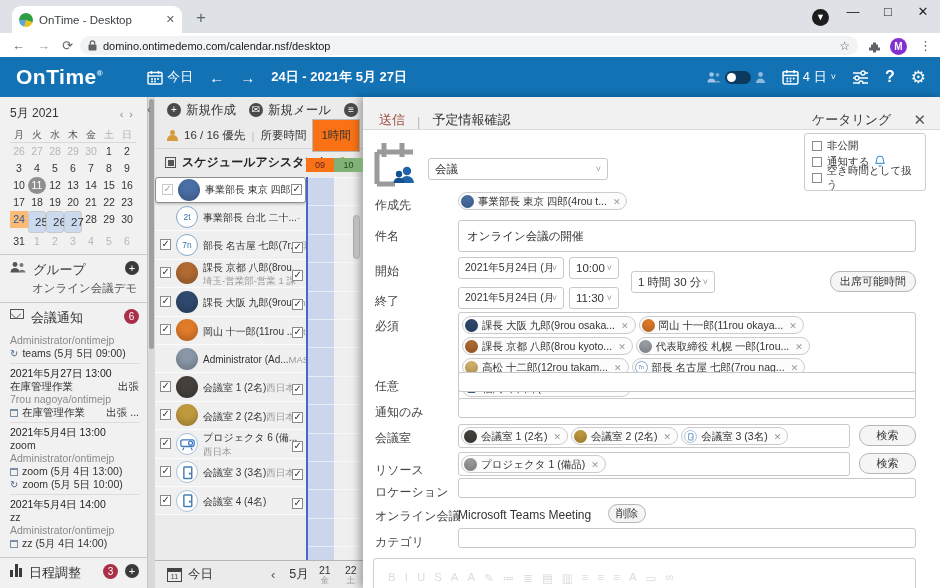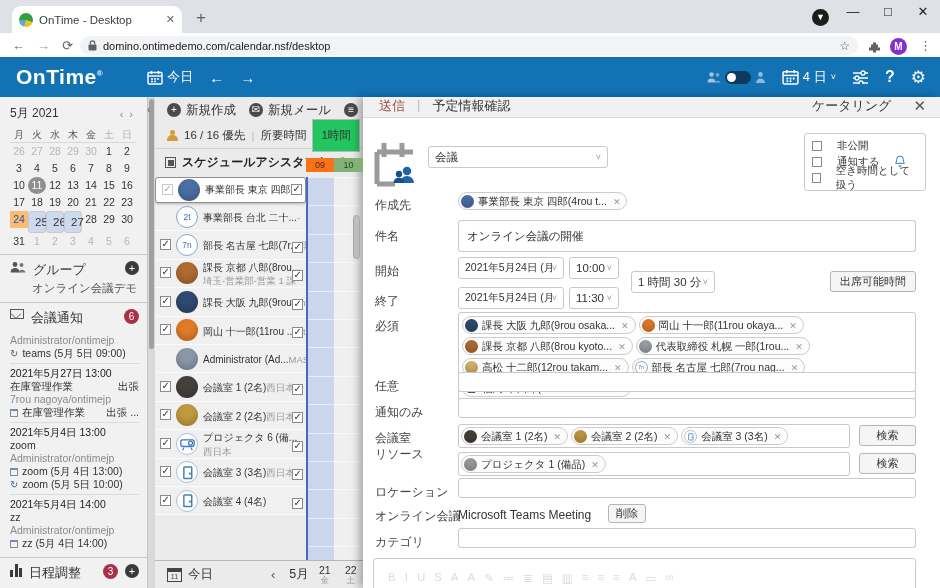--- a/index.html
+++ b/index.html
@@ -75,21 +75,21 @@
 .mailico{width:14px;height:10px;border:1.4px solid #555;position:relative}
 .mailico::after{content:"";position:absolute;left:0;top:-1px;width:9px;height:9px;border-right:1.4px solid #555;border-bottom:1.4px solid #555;transform:rotate(45deg) scale(.72);transform-origin:center}
 .grpico svg{display:block}
 
 
 .midcol{position:absolute;left:155px;top:97px;width:208px;bottom:0;background:#ecebeb;overflow:hidden}
 .mtb{display:flex;align-items:center;gap:13px;height:26px;padding-left:12px;font-size:12.5px;color:#333;white-space:nowrap}
 .cico{width:14px;height:14px;border-radius:50%;background:#4a4a4a;color:#fff;font-size:10px;text-align:center;line-height:14px;flex:0 0 auto}
 .mtb .it{display:flex;align-items:center;gap:5px}
 .minfo{display:flex;align-items:center;gap:6px;height:26px;padding-left:12px;font-size:11.5px;color:#333;border-bottom:1px solid #d5d5d5;white-space:nowrap}
-.dur-box{background:#22c55e;border:1px solid #b9b9b9;padding:8px 8px;font-size:11.5px}
+.dur-box{background:#f97316;border:1px solid #b9b9b9;padding:8px 8px;font-size:11.5px}
 .persico{width:11px;height:12px;position:relative;flex:0 0 auto}
 .persico::before{content:"";position:absolute;left:3px;top:0;width:5px;height:5px;border-radius:50%;background:#d89b3a}
 .persico::after{content:"";position:absolute;left:0;top:5.5px;width:11px;height:6px;border-radius:5px 5px 0 0;background:#d89b3a}
 .mhead{display:flex;align-items:center;gap:6px;height:27px;padding-left:10px;font-size:12px;font-weight:bold;color:#222;white-space:nowrap}
 .sqico{width:11px;height:11px;border:1.5px solid #555;position:relative}
 .sqico::after{content:"";position:absolute;left:1.5px;top:1.5px;right:1.5px;bottom:1.5px;background:#555}
 .arows{position:absolute;left:0;top:80px;width:151px;bottom:28px;overflow:hidden}
 .arow{display:flex;align-items:center;height:28.4px;padding-left:5px;background:#f1f0f0;border-bottom:1px solid #fbfbfb;position:relative}
 .arow.sel{height:26px;background:#fff;border:1px solid #8f8f8f;box-shadow:0 1px 3px rgba(0,0,0,.25);z-index:3}
 .cbslot{width:15px;flex:0 0 auto}
@@ -119,42 +119,42 @@
 .mfoot .lbl{margin-left:6px}
 .mfoot .prev{margin-left:58px;color:#555;font-size:13px}
 .mfoot .mon{margin-left:14px}
 .fday{width:20px;text-align:center;line-height:10px;margin-left:6px}
 .fday .d{font-size:10.5px;color:#333;display:block}
 .fday .w{font-size:8.5px;color:#999;display:block}
 .calico{position:relative;width:15px;height:14px;border:1.5px solid #444;border-top:4px solid #444;font-size:7px;color:#444;text-align:center;line-height:9px}
 
 
 .formpanel{position:absolute;left:363px;top:97px;right:0;bottom:0;background:#fff;box-shadow:-4px 0 8px rgba(0,0,0,.3)}
-.ftb{height:21px;background:#f1f1f1;border-bottom:1px solid #d9d9d9;display:flex;align-items:flex-start;font-size:13px}
+.ftb{height:33px;background:#f1f1f1;border-bottom:1px solid #d9d9d9;display:flex;align-items:flex-end;font-size:13px}
 .f-send{color:#9b4f3d;margin-left:16px}
 .f-div{color:#bbb;margin:0 12px}
 .f-verify{color:#333}
 .f-title{margin-left:auto;color:#333}
 .f-x{margin:0 14px 0 22px;color:#555;font-size:15px}
 .fbody{position:absolute;left:0;top:33px;right:0;bottom:0}
 .bigico{position:absolute;left:8px;top:8px;width:50px;height:50px}
-.typesel{position:absolute;left:65px;top:16px;width:180px}
+.typesel{position:absolute;left:65px;top:28px;width:180px}
 .sel{height:22px;border:1px solid #c9c9c9;border-radius:3px;background:#fff;display:flex;align-items:center;font-size:11.5px;color:#333;padding:0 6px}
 .sel .cv{flex:1;white-space:nowrap;overflow:hidden}
 .sel .chev{color:#999;font-size:9px}
 .flagbox{position:absolute;right:14px;top:3px;width:122px;border:1px solid #ccc;border-radius:3px;padding:4px 7px}
-.flag{display:flex;align-items:center;gap:15px;font-size:10.5px;color:#333;height:16px}
+.flag{display:flex;align-items:center;gap:5px;font-size:10.5px;color:#333;height:16px}
 .flag .cb{width:10px;height:10px}
 .flbl{position:absolute;left:12px;font-size:12px;color:#444;white-space:nowrap}
 .ffield{position:absolute;left:95px;right:24px}
 .inp{border:1px solid #c9c9c9;border-radius:3px;width:100%;font-size:11.5px;color:#333;padding:0 8px;background:#fff}
 .chip{display:inline-flex;align-items:center;gap:4px;height:18px;border:1px solid #ccc;border-radius:10px;background:#fcfcfc;padding:1px 6px 0 2px;font-size:10.5px;color:#333;white-space:nowrap;overflow:hidden}
 .chip .x{color:#999;font-size:9px;margin-left:2px}
 .chiprow{display:flex;flex-wrap:wrap;gap:3px}
-.btn{border:1px solid #b5b5b5;border-radius:3px;background:#f5f5f5;font-size:11px;color:#333;text-align:center}
+.btn{border:1px solid #b5b5b5;border-radius:10px;background:#f5f5f5;font-size:11px;color:#333;text-align:center}
 .srchbtn{position:absolute;right:24px;width:57px;height:21px;line-height:19px}
 .editor{position:absolute;left:10px;right:24px;top:428px;height:140px;border:1px solid #ccc;border-radius:3px}
 .edtb{display:flex;gap:9px;margin:12px 0 0 14px;color:#dcdcdc;font-size:11.5px}
 </style>
 </head>
 <body>
 
 <div class="screen">
 
   <div class="tabstrip">
@@ -202,20 +202,21 @@
           <circle cx="5" cy="9" r="1" fill="#fff"></circle>
           <circle cx="8" cy="9" r="1" fill="#fff"></circle>
           <circle cx="11" cy="9" r="1" fill="#fff"></circle>
           <circle cx="5" cy="11.5" r="1" fill="#fff"></circle>
           <circle cx="8" cy="11.5" r="1" fill="#fff"></circle>
         </svg>
       <span>今日</span>
     </span>
     <span class="harrow">←</span>
     <span class="harrow">→</span>
+    <span class="hrange">24日 - 2021年 5月 27日</span>
     <span class="hright">
       <span style="display:flex;align-items:center;gap:4px">
         <svg width="14" height="13" viewBox="0 0 14 13">
             <circle cx="4.5" cy="3.5" r="2.3" fill="#9dc3e6"></circle>
             <path d="M0.5 11.5 a4 4 0 0 1 8 0 z" fill="#9dc3e6"></path>
             <circle cx="10.5" cy="3.8" r="1.9" fill="#7ea8cc"></circle>
             <path d="M7.8 11.5 a3.4 3.4 0 0 1 6 0 z" fill="#7ea8cc"></path>
           </svg>
         <span class="toggle"></span>
         <svg width="11" height="13" viewBox="0 0 11 13">
@@ -701,21 +702,21 @@
                 <rect x="4" y="2.5" width="6.5" height="9.5" rx="0.5" fill="none" stroke="#4a7fb5" stroke-width="1.2"></rect>
                 <circle cx="9" cy="8" r="0.9" fill="#4a7fb5"></circle>
               </svg>
             </span>
             <span>会議室 3 (3名)</span>
             <span class="x">✕</span>
           </span>
         </span>
       <span class="btn srchbtn" style="top:295px">検索</span>
 
-      <span class="flbl" style="top:316px">リソース</span>
+      <span class="flbl" style="top:332px">リソース</span>
       <span class="ffield chiprow" style="top:322px;right:90px;border:1px solid #c9c9c9;border-radius:3px;padding:2px">
           <span class="chip">
             <span class="av" style="height: 13px; width: 13px; font-size: 4.94px; background: rgb(156, 156, 154);"></span>
             <span>プロジェクタ 1 (備品)</span>
             <span class="x">✕</span>
           </span>
         </span>
       <span class="btn srchbtn" style="top:323px">検索</span>
 
       <span class="flbl" style="top:354px">ロケーション</span>

